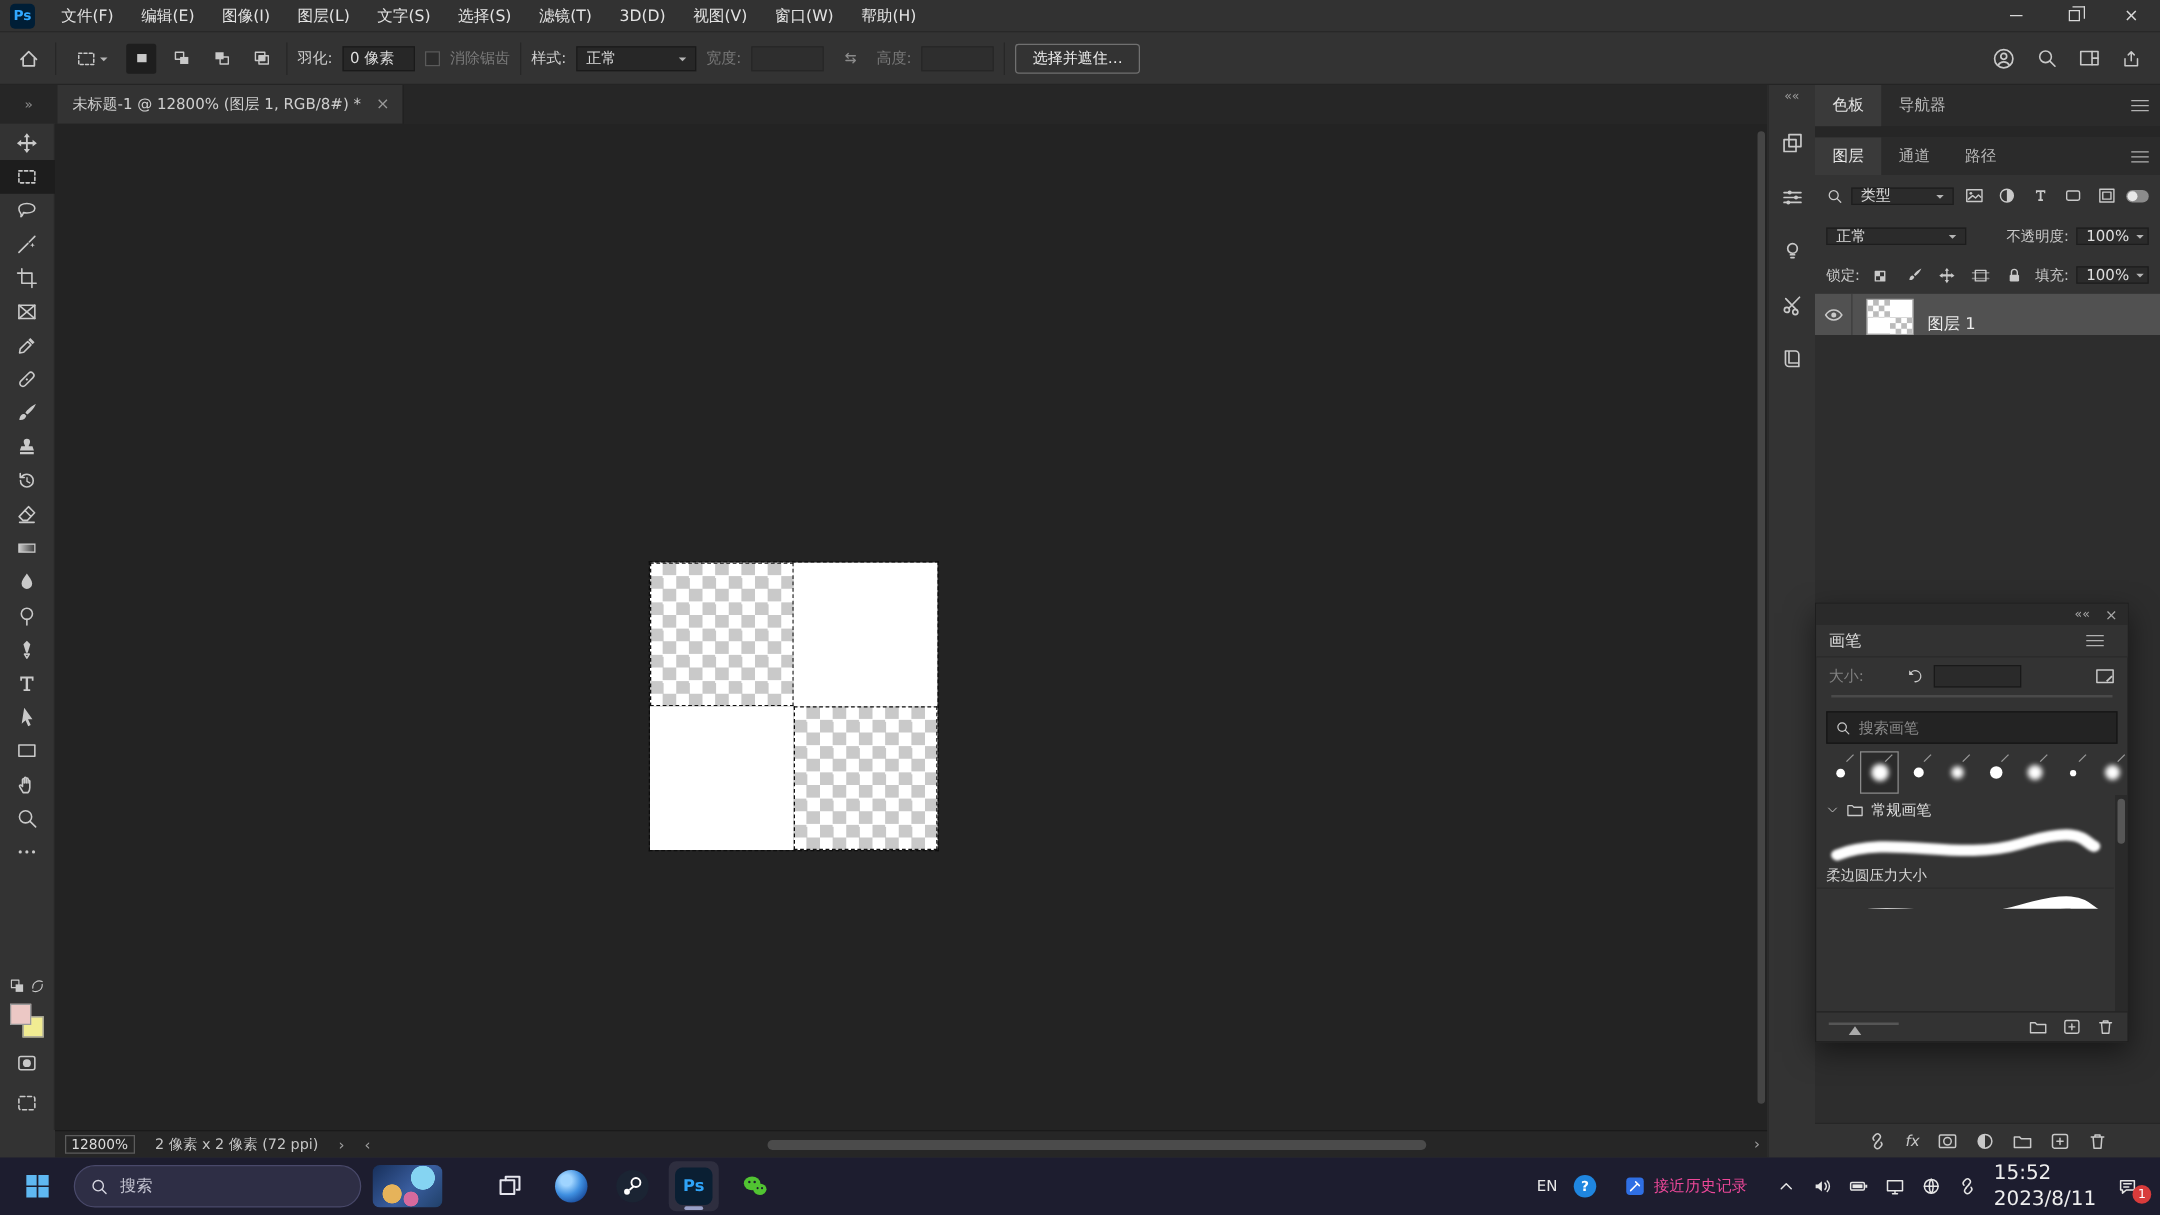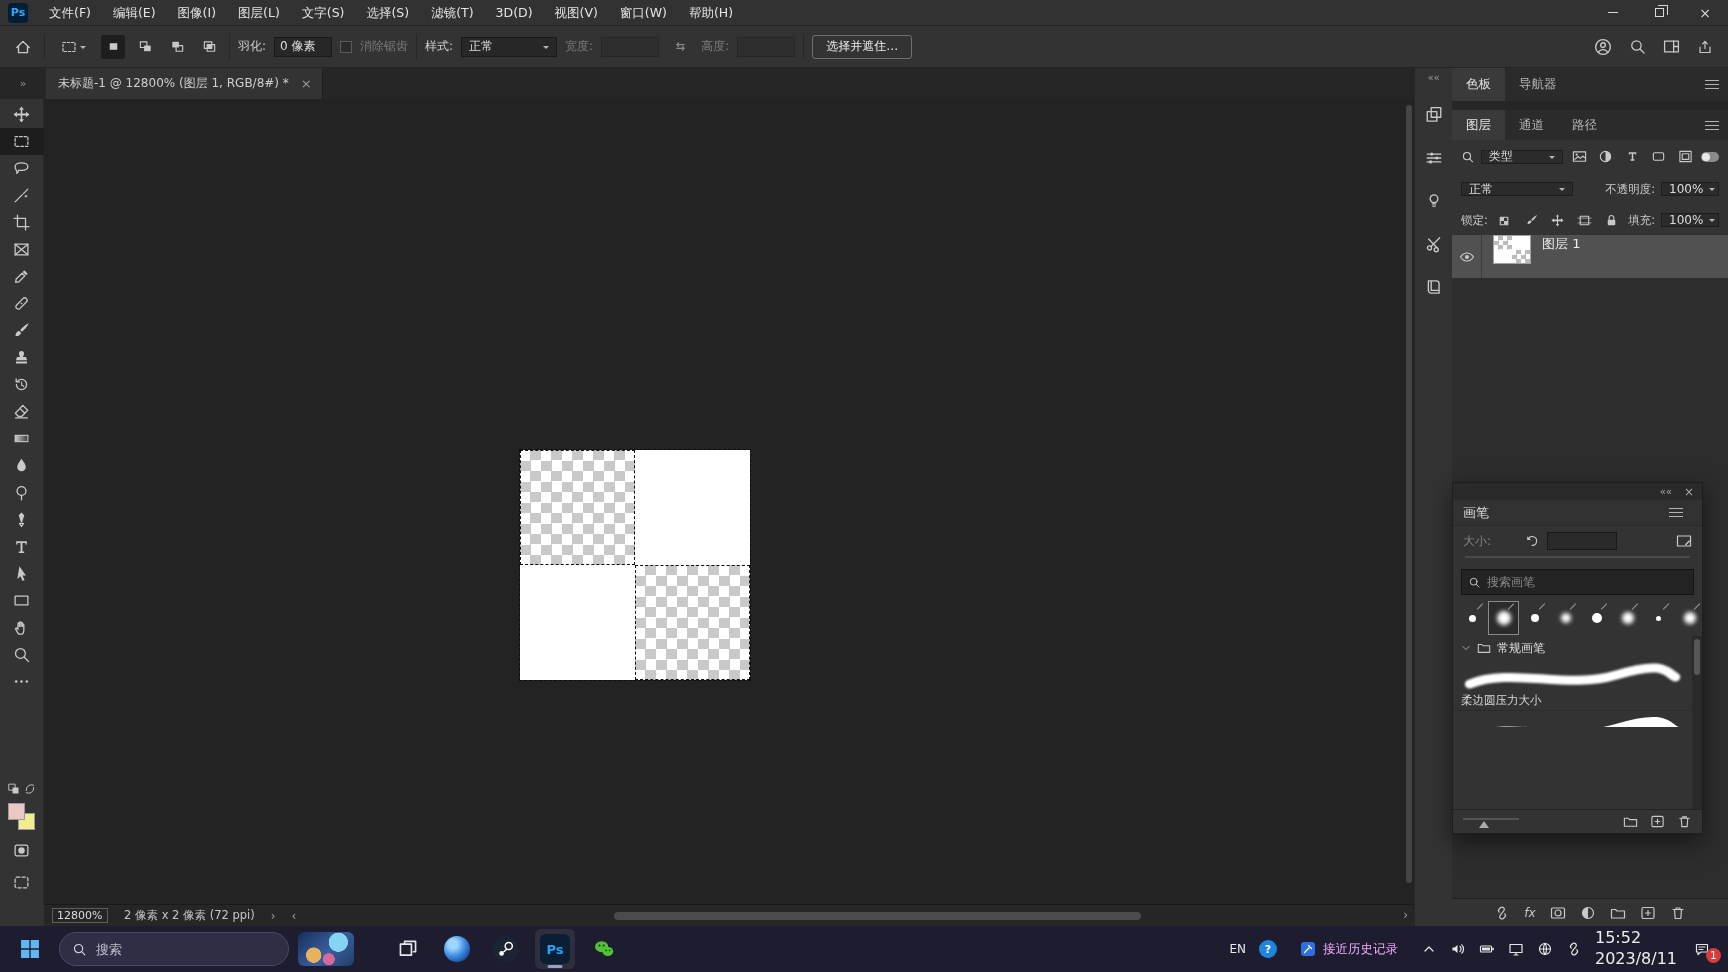--- a/index.html
+++ b/index.html
@@ -80,21 +80,21 @@
   .filter-row{height:33px}
   .blend-row{height:32px}
   .lock-row{height:30px}
   .pdd{height:14px;background:#2b2b2b;border:1px solid #1d1d1d;display:flex;align-items:center;gap:6px;padding:0 7px;font-size:12px;color:#ddd}
   .plabel{font-size:11.5px;color:#c9c9c9;white-space:nowrap}
   .f-ic{width:21px;height:19px;display:flex;align-items:center;justify-content:center}
   .f-ic svg{width:15px;height:15px}
   .toggle-pill{margin-left:auto;width:18px;height:10px;border-radius:5px;background:#8b8b8b;position:relative}
   .toggle-pill i{position:absolute;left:1px;top:1px;width:8px;height:8px;border-radius:50%;background:#e8e8e8}
   .layers-list{flex:1;background:#2d2d2d;position:relative}
-  .layer-row{height:43px;background:#515151;display:flex;align-items:flex-start}
+  .layer-row{height:33px;background:#515151;display:flex;align-items:flex-end}
   .eye-cell{width:30px;height:100%;display:flex;align-items:center;justify-content:center;border-right:1px solid #3c3c3c}
   .lthumb{width:38px;height:29px;border:1px solid #a2a2a2;margin:0 11px;display:grid;grid-template-columns:18px 18px;grid-template-rows:13.5px 13.5px}
   .lt-c{background-color:#fff;background-image:conic-gradient(#bbb 25%,#fff 25% 50%,#bbb 50% 75%,#fff 75%);background-size:9px 9px}
   .lt-w{background:#fff}
   .layer-name{font-size:13px;color:#ececec}
   .pbottom{height:28px;background:#333;border-top:1px solid #232323;display:flex;align-items:center;justify-content:center;gap:14px}
   .pbottom svg{width:16px;height:16px}
   .fx{font-size:12px;font-style:italic;color:#c9c9c9}
   
   #brushes{position:absolute;left:1452px;top:482px;width:251px;height:352px;background:#333;border:1px solid #1e1e1e;box-shadow:0 8px 22px rgba(0,0,0,.5);z-index:6;display:flex;flex-direction:column}
@@ -139,21 +139,21 @@
   .search-pill input::placeholder{color:#c2c2cf}
   .widgets{width:56px;height:34px;border-radius:6px;overflow:hidden;flex:none;background:radial-gradient(circle at 28% 68%,#e6b35a 0 16%,transparent 17%),radial-gradient(circle at 72% 30%,#85d4f2 0 20%,transparent 21%),radial-gradient(circle at 55% 80%,#d66a9d 0 14%,transparent 15%),linear-gradient(135deg,#172f5a,#3a5e9f 55%,#204068)}
   .app-tile{width:30px;height:30px;border-radius:6px;display:flex;align-items:center;justify-content:center}
   .ps-tile{background:#0a1f33;color:#2fa3f7;font-weight:bold;font-size:13px}
   .circle-ic{width:26px;height:26px;border-radius:50%}
   .browser-c{background:radial-gradient(circle at 35% 32%,#9fd4ff 0 18%,#3f8fe0 48%,#1b4fa0 78%,#123a78)}
   .steam-c{background:#1b2433;display:flex;align-items:center;justify-content:center}
   .tb-right{margin-left:auto;display:flex;align-items:center;gap:13px;color:#e8e8e8;font-size:12px;padding-right:4px}
   .tb-right svg{width:16px;height:16px}
   .help-c{width:18px;height:18px;border-radius:50%;background:#1f86e0;color:#fff;font-size:11px;font-weight:bold;display:flex;align-items:center;justify-content:center}
-  .hist-pill{display:flex;align-items:center;gap:7px;padding:5px 10px;border-radius:4px;font-size:12.5px;color:#f0abfc}
+  .hist-pill{display:flex;align-items:center;gap:7px;padding:5px 10px;border-radius:4px;font-size:12.5px;color:#ec4899}
   .clock{text-align:left;font-size:16px;line-height:1.3;color:#eee}
   .notif{position:relative;width:24px;height:22px;display:flex;align-items:center;justify-content:center}
   .badge{position:absolute;right:-7px;bottom:-3px;min-width:15px;height:15px;border-radius:8px;background:#d83b3b;color:#fff;font-size:10px;display:flex;align-items:center;justify-content:center;padding:0 3px}
 </style>
 </head>
 <body>
 
 <div id="root">
 
   <header id="menubar">

